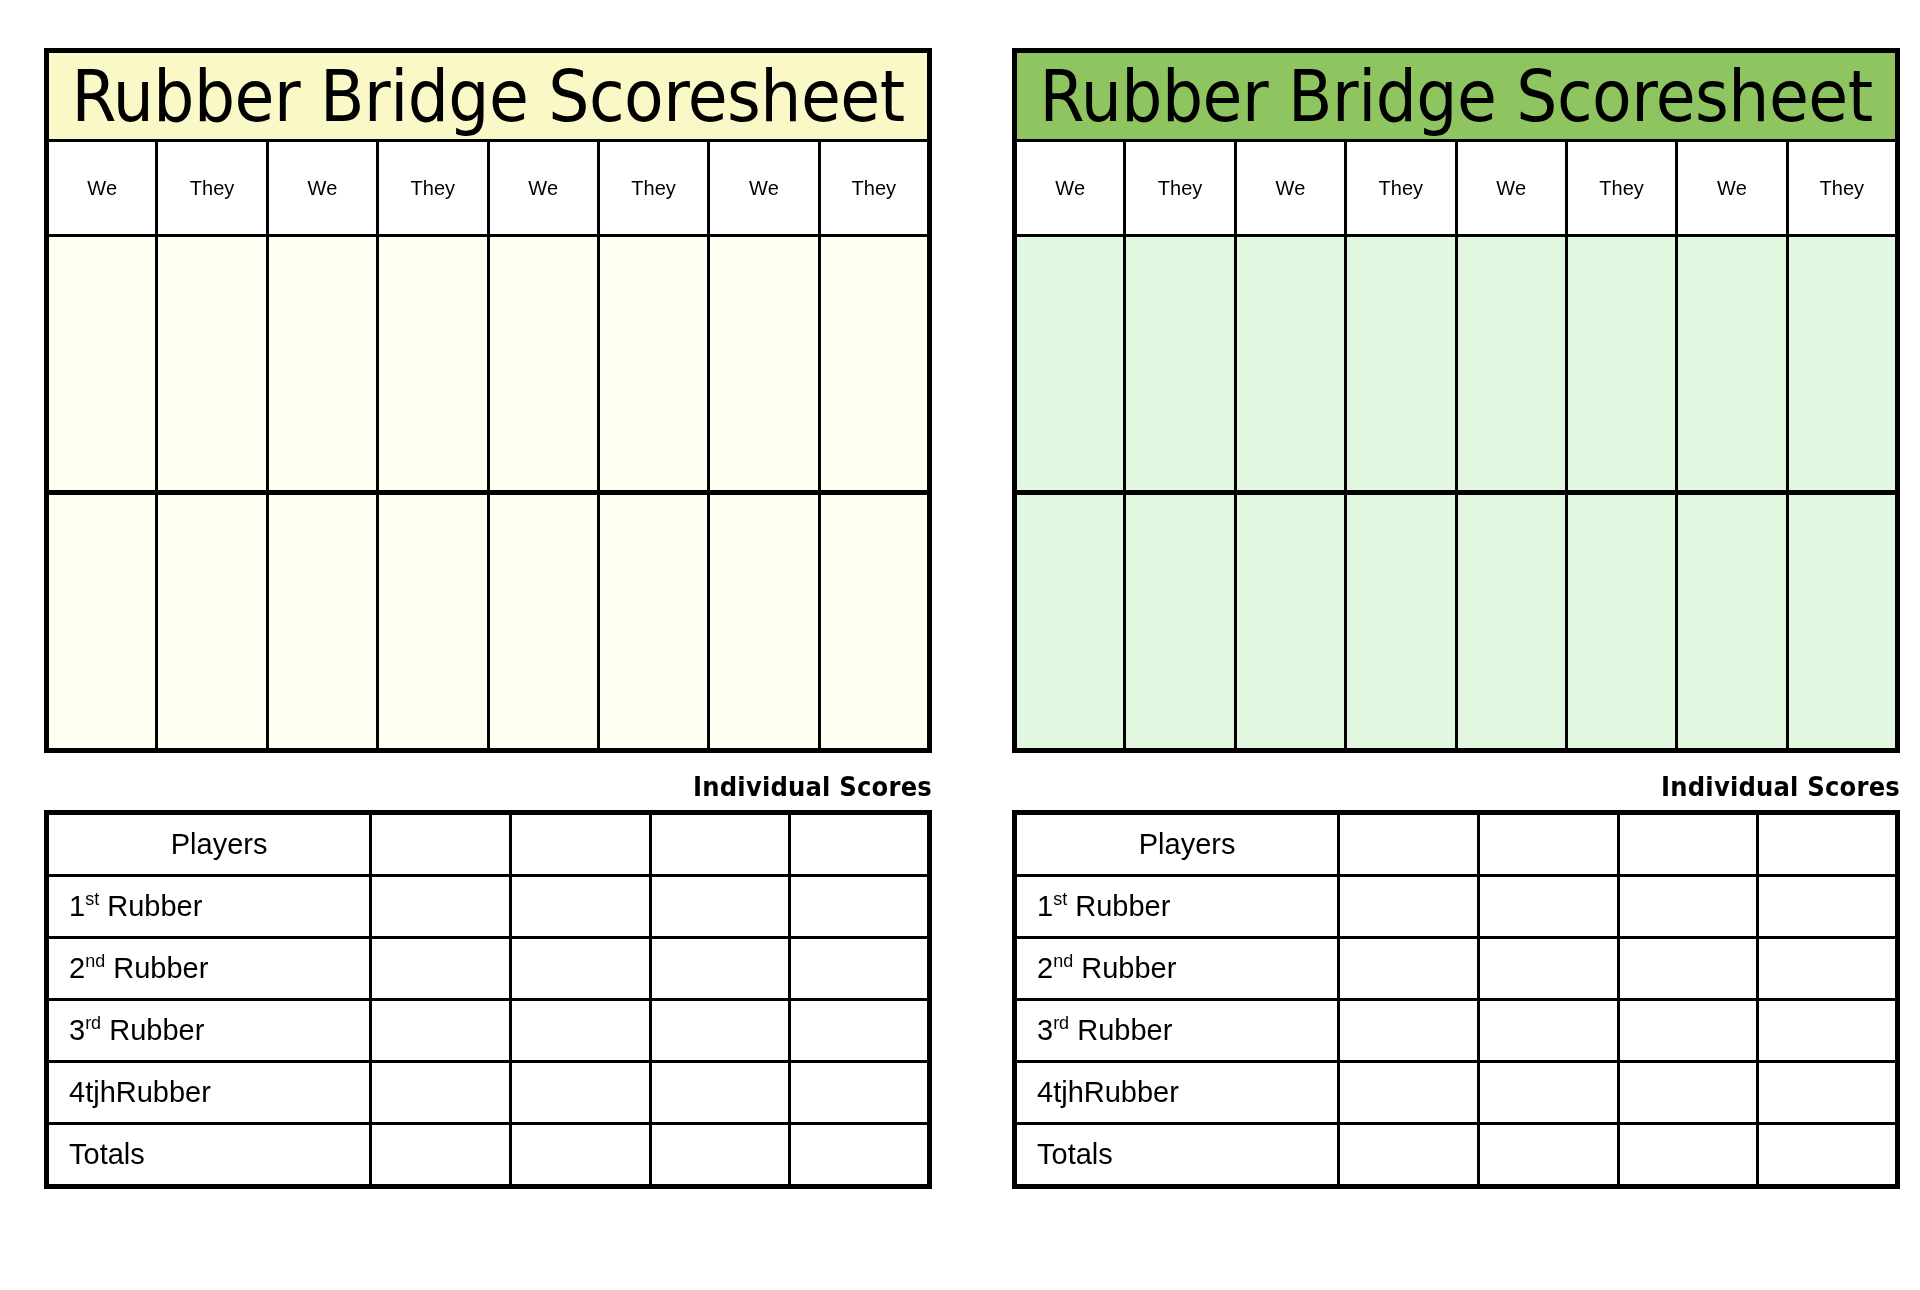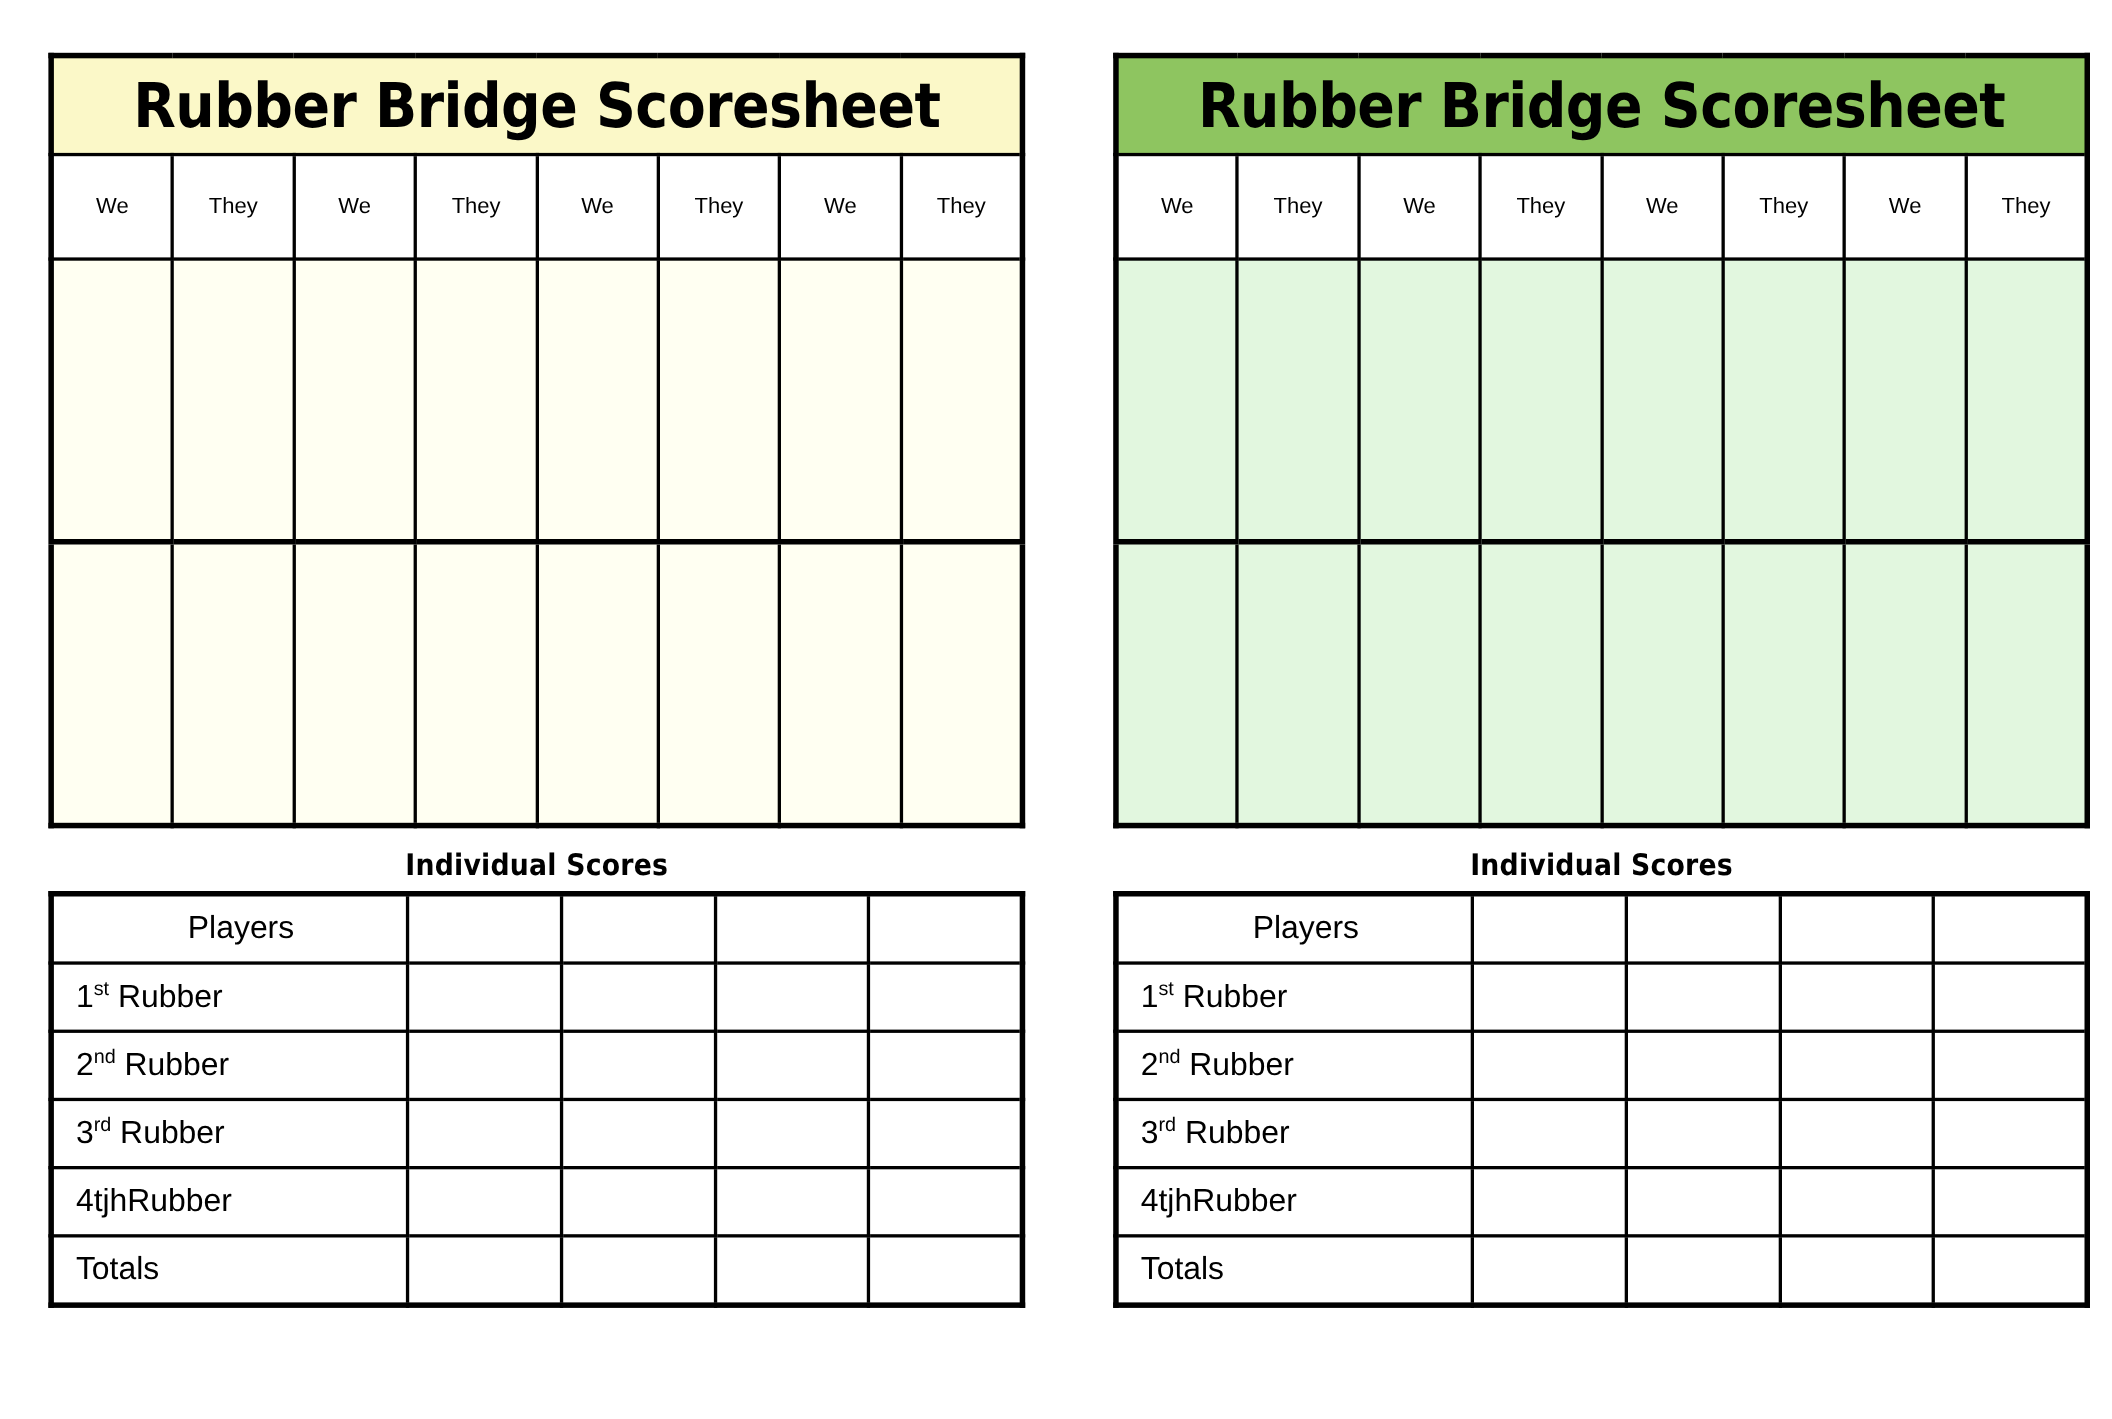--- a/index.html
+++ b/index.html
@@ -40,22 +40,22 @@
     border: 3px solid #000000;
     padding: 0;
     margin: 0;
   }
 
   .title-cell {
     height: 86px;
     text-align: center;
     vertical-align: middle;
     font-family: "DejaVu Sans Condensed", "Liberation Sans Narrow", "Liberation Sans", sans-serif;
-    font-weight: bold;
-    font-size: 56px;
+    font-weight: normal;
+    font-size: 72px;
     letter-spacing: -0.5px;
     color: #000000;
     border-left: none;
     border-right: none;
     border-top: none;
   }
   .title-yellow { background: #FBF8C8; }
   .title-green  { background: #8EC560; }
 
   .col-head {
@@ -78,21 +78,21 @@
   }
   .body-cell.first { border-left: none; }
   .body-cell.last  { border-right: none; }
   .fill-yellow { background: #FFFFF2; }
   .fill-green  { background: #E2F7DF; }
 
   .row-divider td { border-top: 5px solid #000000; }
 
   
   .caption {
-    text-align: center;
+    text-align: right;
     font-family: "DejaVu Sans Condensed", "Liberation Sans Narrow", "Liberation Sans", sans-serif;
     font-weight: bold;
     font-size: 27px;
     color: #000000;
     margin: 18px 0 8px 0;
     letter-spacing: 0.2px;
   }
 
   
   .ind-table {

